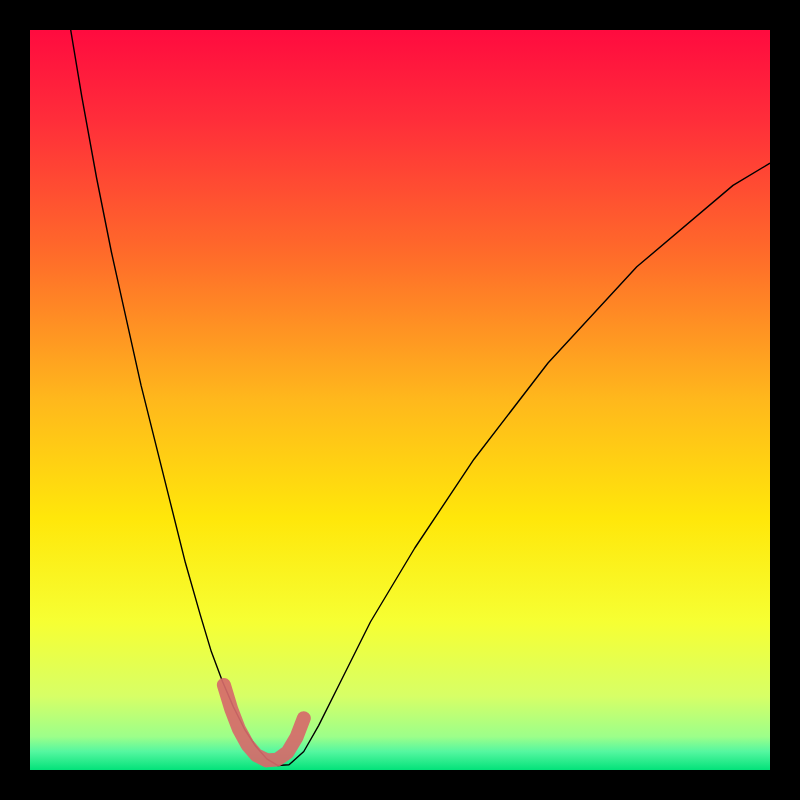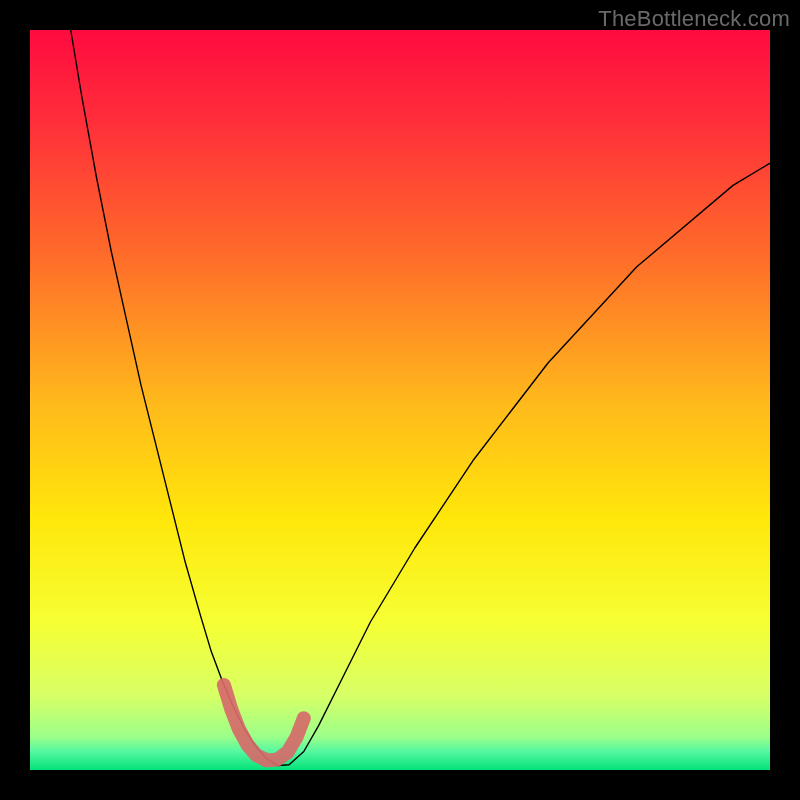--- a/index.html
+++ b/index.html
@@ -35,21 +35,20 @@
     width: 740px;
     height: 740px;
     display: block;
   }
 </style>
 </head>
 <body>
 
 <div class="frame">
 
-  <div class="watermark">TheBottleneck.com</div>
 
   <svg class="plot" viewBox="0 0 740 740" preserveAspectRatio="none">
     <defs>
       <linearGradient id="bg-grad" x1="0" y1="0" x2="0" y2="1">
           <stop offset="0%" stop-color="#ff0b3f"></stop>
           <stop offset="12%" stop-color="#ff2d3a"></stop>
           <stop offset="30%" stop-color="#ff6a2a"></stop>
           <stop offset="50%" stop-color="#ffb81c"></stop>
           <stop offset="66%" stop-color="#ffe70a"></stop>
           <stop offset="80%" stop-color="#f6ff33"></stop>

